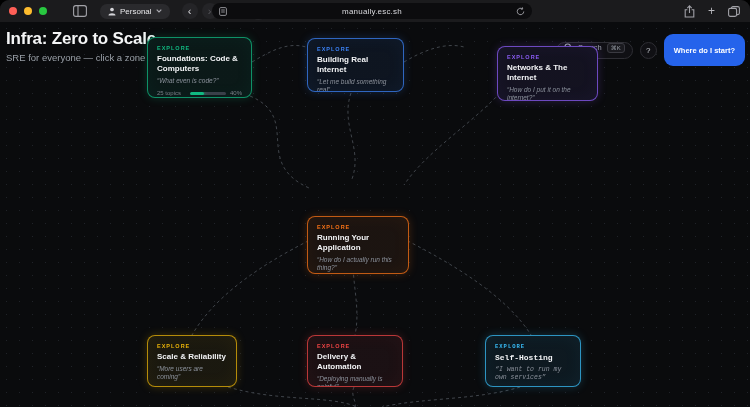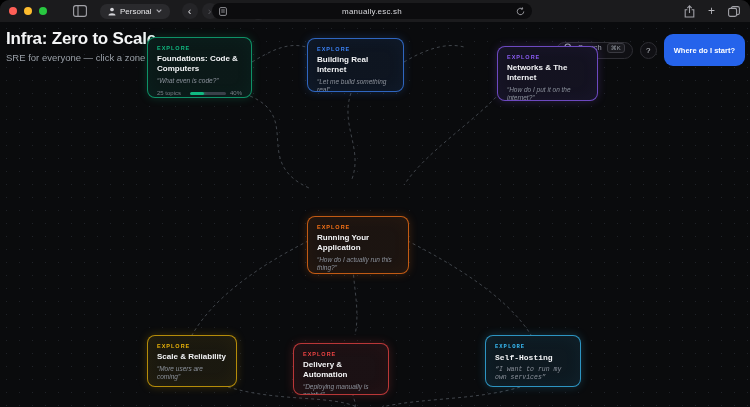--- a/index.html
+++ b/index.html
@@ -228,21 +228,21 @@
   </div>
         <div class="zone" style="left: 147px; top: 313px; width: 90px; height: 52px; border: 1px solid rgba(234, 179, 8, 0.75); background: linear-gradient(rgba(234, 179, 8, 0.07), rgba(234, 179, 8, 0.07)), rgb(11, 13, 16); box-shadow: rgba(234, 179, 8, 0.22) 0px 0px 10px, rgba(234, 179, 8, 0.05) 0px 0px 18px inset;">
     <div class="z-explore" style="color: rgb(234, 179, 8);">EXPLORE</div>
     <div class="z-title">Scale &amp; Reliability</div>
     <div class="z-quote">“More users are coming”</div>
     <div class="z-meta">
       <span class="z-topics">27 topics</span>
 
     </div>
   </div>
-        <div class="zone" style="left: 293px; top: 313px; width: 96px; height: 52px; border: 1px solid rgba(239, 68, 68, 0.75); background: linear-gradient(rgba(239, 68, 68, 0.07), rgba(239, 68, 68, 0.07)), rgb(11, 13, 16); box-shadow: rgba(239, 68, 68, 0.22) 0px 0px 10px, rgba(239, 68, 68, 0.05) 0px 0px 18px inset; margin-top: 8px;">
+        <div class="zone" style="left: 307px; top: 313px; width: 96px; height: 52px; border: 1px solid rgba(239, 68, 68, 0.75); background: linear-gradient(rgba(239, 68, 68, 0.07), rgba(239, 68, 68, 0.07)), rgb(11, 13, 16); box-shadow: rgba(239, 68, 68, 0.22) 0px 0px 10px, rgba(239, 68, 68, 0.05) 0px 0px 18px inset;">
     <div class="z-explore" style="color: rgb(239, 68, 68);">EXPLORE</div>
     <div class="z-title">Delivery &amp; Automation</div>
     <div class="z-quote">“Deploying manually is painful”</div>
 
   </div>
         <div class="zone" style="left: 485px; top: 313px; width: 96px; height: 52px; border: 1px solid rgba(56, 189, 248, 0.75); background: linear-gradient(rgba(56, 189, 248, 0.07), rgba(56, 189, 248, 0.07)), rgb(11, 13, 16); box-shadow: rgba(56, 189, 248, 0.22) 0px 0px 10px, rgba(56, 189, 248, 0.05) 0px 0px 18px inset; font-family: Liberation Mono, monospace;">
     <div class="z-explore" style="color: rgb(56, 189, 248);">EXPLORE</div>
     <div class="z-title">Self-Hosting</div>
     <div class="z-quote">“I want to run my own services”</div>
     <div class="z-meta">

